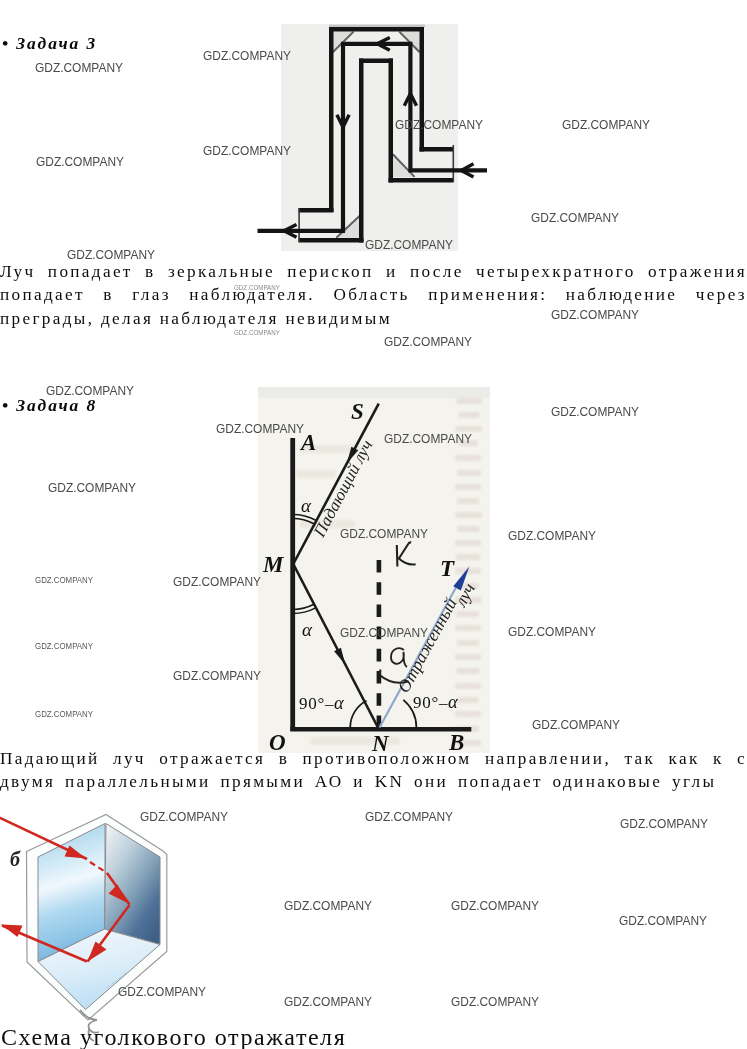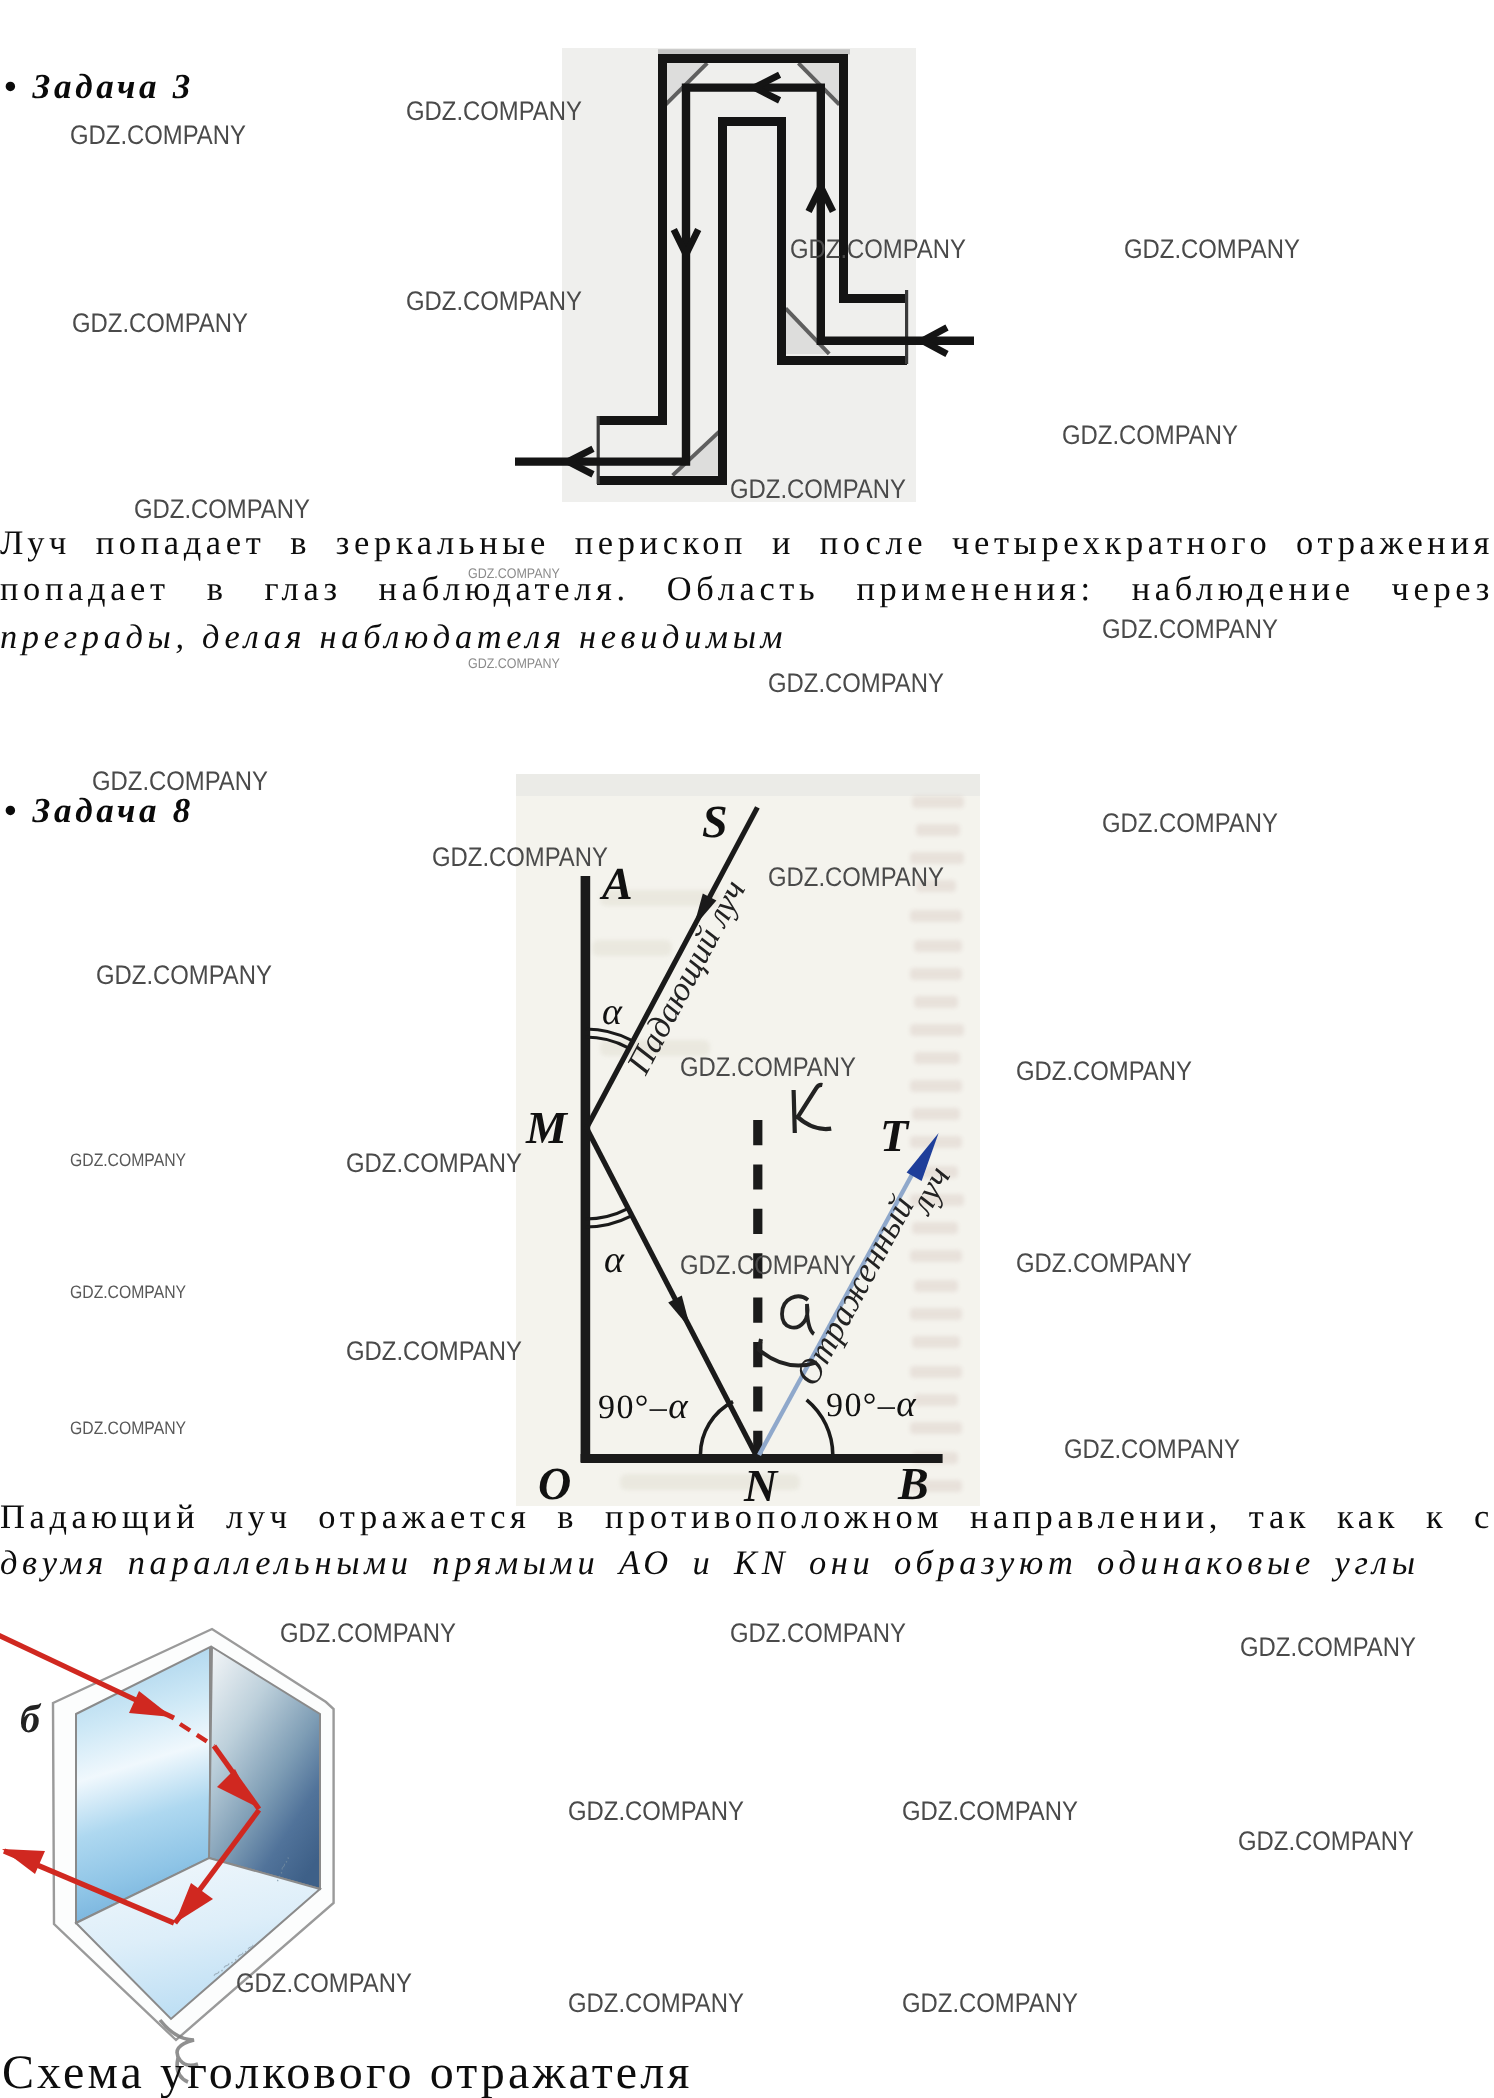--- a/index.html
+++ b/index.html
@@ -1,21 +1,21 @@
 <!DOCTYPE html>
 <html><head>
 <meta charset="utf-8">
 <style>
   html,body{margin:0;padding:0;}
   body{width:747px;height:1049px;position:relative;background:#ffffff;
        font-family:"Liberation Serif", serif;overflow:hidden;}
   .hdr{position:absolute;left:2px;font-size:17.5px;letter-spacing:1.86px;font-weight:bold;font-style:italic;white-space:nowrap;color:#0a0a0a;margin-top:32px;}
   .para{position:absolute;left:0;width:747px;font-size:17.2px;color:#0d0d0d;letter-spacing:2.34px;}
   .jline{text-align:justify;text-align-last:justify;height:23.4px;line-height:23.4px;}
-  .nline{text-align:left;height:23.4px;line-height:23.4px;white-space:nowrap;font-style:italic;}
+  .nline{text-align:left;height:23.4px;line-height:23.4px;white-space:nowrap;}
   .wm{position:absolute;font-family:"Liberation Sans",sans-serif;color:#4a4a4a;
       white-space:nowrap;transform-origin:left top;}
   .wmM{font-size:13.5px;transform:scaleX(0.884);}
   .wmS{font-size:9px;color:#585858;transform:scaleX(0.875);}
   .wmT{font-size:7px;color:#8a8a8a;transform:scaleX(0.89);}
   .cap{position:absolute;left:1px;top:1024px;font-size:24px;letter-spacing:1.55px;color:#0d0d0d;white-space:nowrap;}
 </style>
 </head>
 <body>
 
@@ -191,21 +191,21 @@
   <text x="413" y="708" font-size="17" letter-spacing="0.7" fill="#111">90°–<tspan font-style="italic" font-size="18.5">α</tspan></text>
 
   <text x="348" y="491" font-size="17" font-style="italic" fill="#222" text-anchor="middle" transform="rotate(-62 348 491)">Падающий луч</text>
 
   <text x="432.3" y="648" font-size="17.5" font-style="italic" fill="#222" text-anchor="middle" transform="rotate(-61.5 432.3 648)">Отраженный</text>
   <text x="470" y="597.5" font-size="17.5" font-style="italic" fill="#222" text-anchor="middle" transform="rotate(-61.5 470 597.5)">луч</text>
 </svg>
 
 <div class="para" style="top:747px;">
   <div class="jline">Падающий луч отражается в противоположном направлении, так как к с</div>
-  <div class="nline" style="word-spacing:3.2px;">двумя параллельными прямыми АО и KN они образуют одинаковые углы</div>
+  <div class="nline" style="word-spacing:3.2px;">двумя параллельными прямыми АО и KN они попадает одинаковые углы</div>
 </div>
 
 <svg style="position:absolute;left:0;top:812px;" width="180" height="230" viewBox="0 812 180 230">
   <defs>
     <linearGradient id="lm" x1="0" y1="0" x2="0.15" y2="1">
       <stop offset="0" stop-color="#9ccbe8"></stop>
       <stop offset="0.3" stop-color="#cde8f6"></stop>
       <stop offset="0.48" stop-color="#f0f8fd"></stop>
       <stop offset="0.68" stop-color="#aed8f0"></stop>
       <stop offset="0.88" stop-color="#8ec4e6"></stop>

